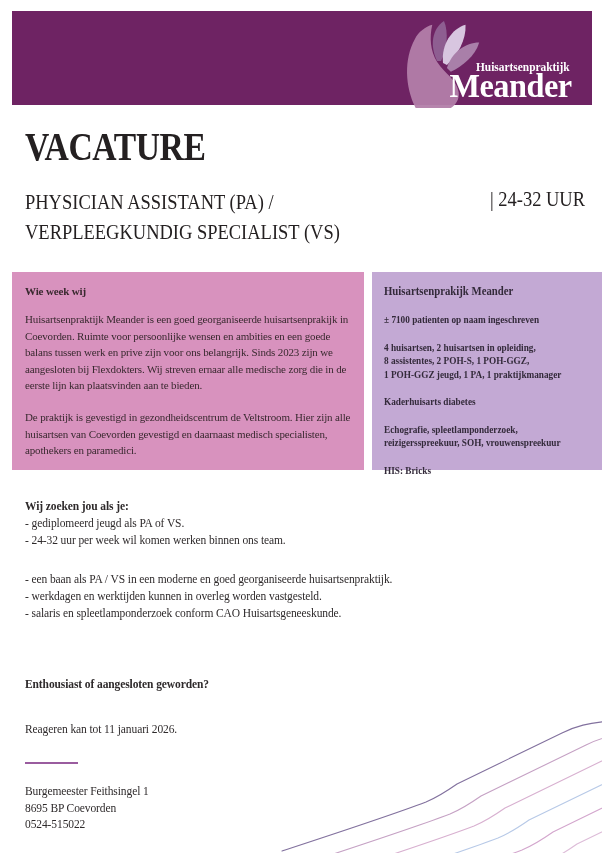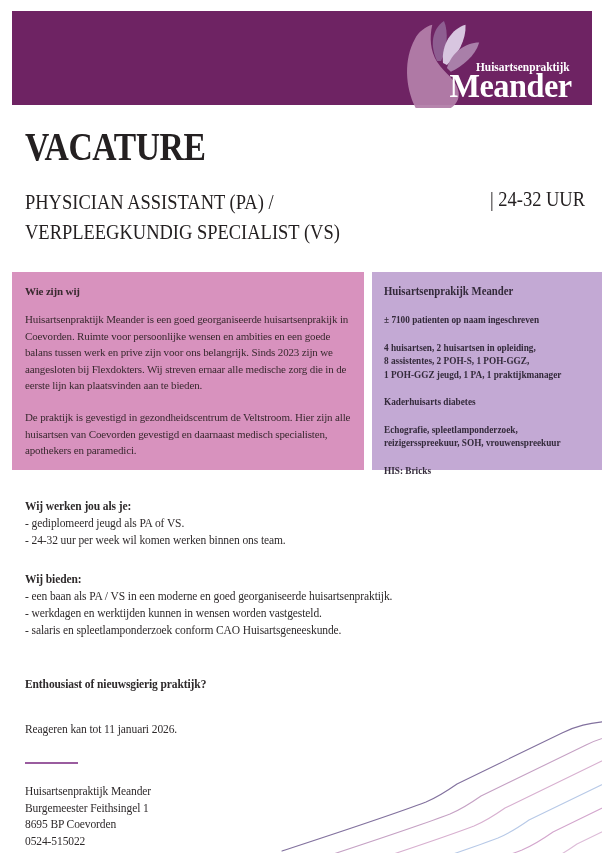--- a/index.html
+++ b/index.html
@@ -66,60 +66,58 @@
   </div>
 
   <div class="page-title">VACATURE</div>
   <div class="subtitle">
     <div>PHYSICIAN ASSISTANT (PA) /</div>
     <div>VERPLEEGKUNDIG SPECIALIST (VS)</div>
   </div>
   <div class="hours">| 24-32 UUR</div>
 
   <div class="who-box">
-    <div class="who-heading">Wie zijn wij</div>
+    <div class="who-heading">Wie week wij</div>
     <p>Huisartsenpraktijk Meander is een goed georganiseerde huisartsenprakijk in Coevorden. Ruimte voor persoonlijke wensen en ambities en een goede balans tussen werk en prive zijn voor ons belangrijk. Sinds 2023 zijn we aangesloten bij Flexdokters. Wij streven ernaar alle medische zorg die in de eerste lijn kan plaatsvinden aan te bieden.</p>
     <p>De praktijk is gevestigd in gezondheidscentrum de Veltstroom. Hier zijn alle huisartsen van Coevorden gevestigd en daarnaast medisch specialisten, apothekers en paramedici.</p>
   </div>
 
   <div class="facts-box">
     <div class="facts-heading">Huisartsenprakijk Meander</div>
     <div class="fact-line gap-before">± 7100 patienten op naam ingeschreven</div>
     <div class="fact-line gap-before">4 huisartsen, 2 huisartsen in opleiding,</div>
     <div class="fact-line">8 assistentes, 2 POH-S, 1 POH-GGZ,</div>
     <div class="fact-line">1 POH-GGZ jeugd, 1 PA, 1 praktijkmanager</div>
     <div class="fact-line gap-before">Kaderhuisarts diabetes</div>
     <div class="fact-line gap-before">Echografie, spleetlamponderzoek,</div>
     <div class="fact-line">reizigersspreekuur, SOH, vrouwenspreekuur</div>
     <div class="fact-line gap-before">HIS: Bricks</div>
   </div>
 
   <div class="body-sec sec-seek">
-    <div class="sec-heading">Wij werken jou als je:</div>
+    <div class="sec-heading">Wij zoeken jou als je:</div>
     <div>- gediplomeerd jeugd als PA of VS.</div>
     <div>- 24-32 uur per week wil komen werken binnen ons team.</div>
   </div>
 
   <div class="body-sec sec-offer">
-    <div class="sec-heading">Wij bieden:</div>
     <div>- een baan als PA / VS in een moderne en goed georganiseerde huisartsenpraktijk.</div>
-    <div>- werkdagen en werktijden kunnen in wensen worden vastgesteld.</div>
+    <div>- werkdagen en werktijden kunnen in overleg worden vastgesteld.</div>
     <div>- salaris en spleetlamponderzoek conform CAO Huisartsgeneeskunde.</div>
   </div>
 
   <div class="body-sec sec-contact">
-    <div class="sec-heading">Enthousiast of nieuwsgierig praktijk?</div>
+    <div class="sec-heading">Enthousiast of aangesloten geworden?</div>
   </div>
 
   <div class="body-sec deadline">Reageren kan tot 11 januari 2026.</div>
 
   <div class="footer-divider"></div>
 
   <div class="address">
-    <div>Huisartsenpraktijk Meander</div>
     <div>Burgemeester Feithsingel 1</div>
     <div>8695 BP Coevorden</div>
     <div>0524-515022</div>
   </div>
 
   <svg class="deco-lines" viewBox="0 0 322 133" aria-hidden="true">
     <path d="M 2,131 C 60,112 112,95 146,82 C 158,77 167,71 177,64 L 282,13 C 296,6 308,3 330,1" stroke="#82719e"></path>
     <path d="M 2,131 C 60,112 112,95 146,82 C 158,77 167,71 177,64 L 282,13 C 296,6 308,3 330,1" stroke="#c5a1c4" transform="translate(24,12)"></path>
     <path d="M 2,131 C 60,112 112,95 146,82 C 158,77 167,71 177,64 L 282,13 C 296,6 308,3 330,1" stroke="#d8b0d0" transform="translate(48,24)"></path>
     <path d="M 2,131 C 60,112 112,95 146,82 C 158,77 167,71 177,64 L 282,13 C 296,6 308,3 330,1" stroke="#b7c9e7" transform="translate(72,36)"></path>

